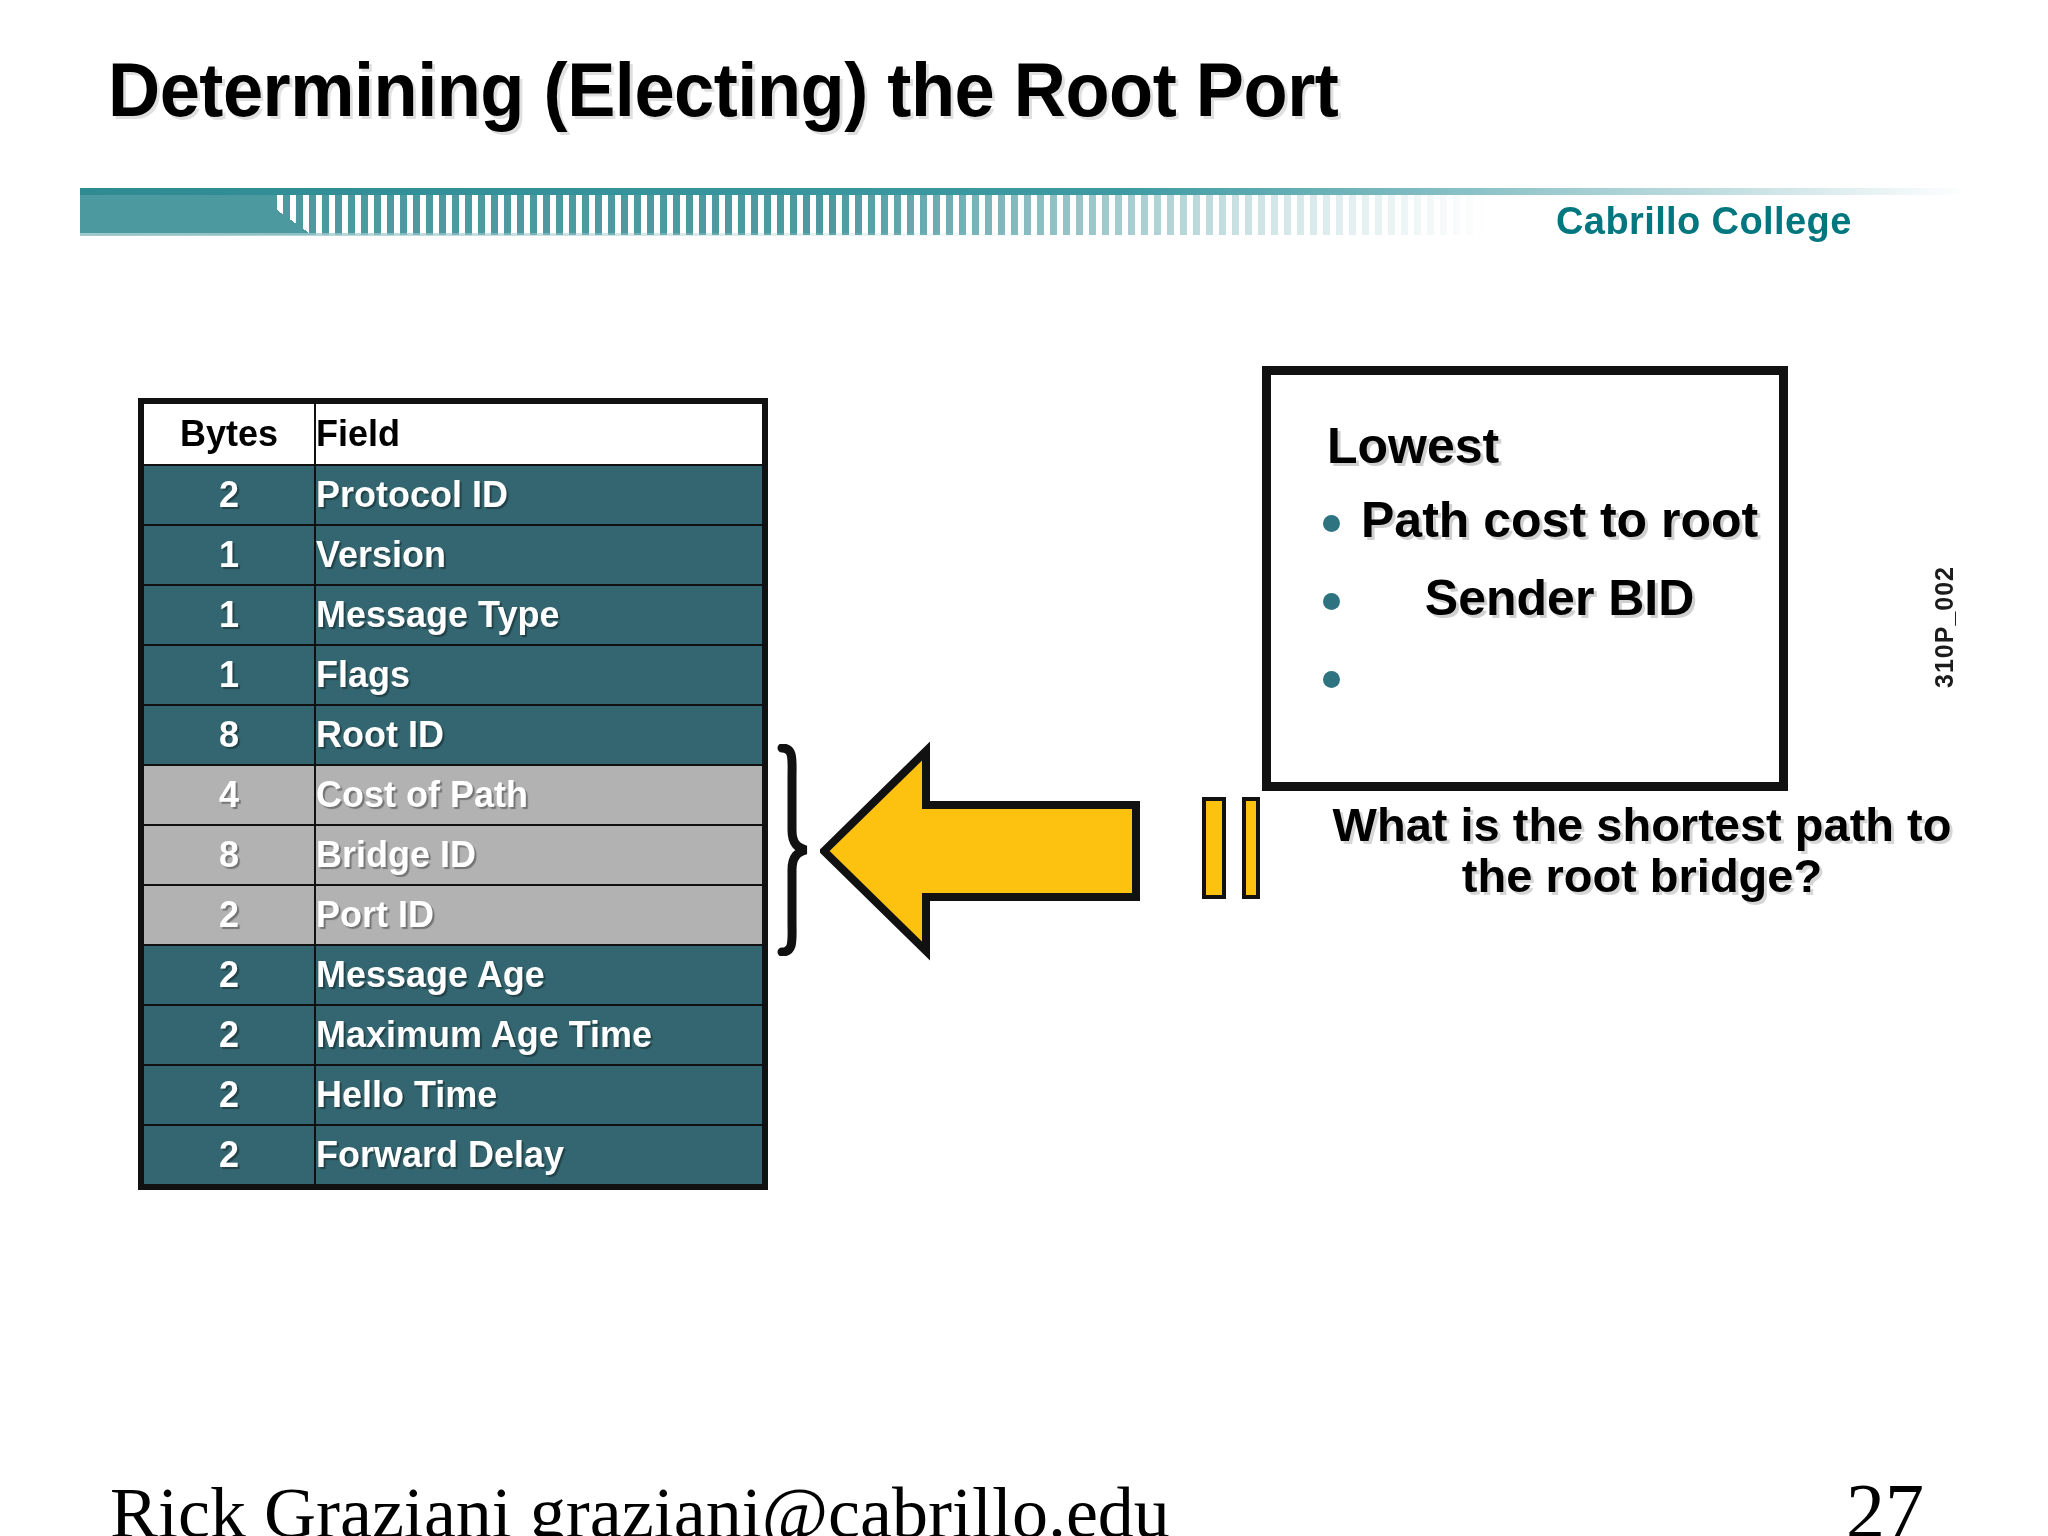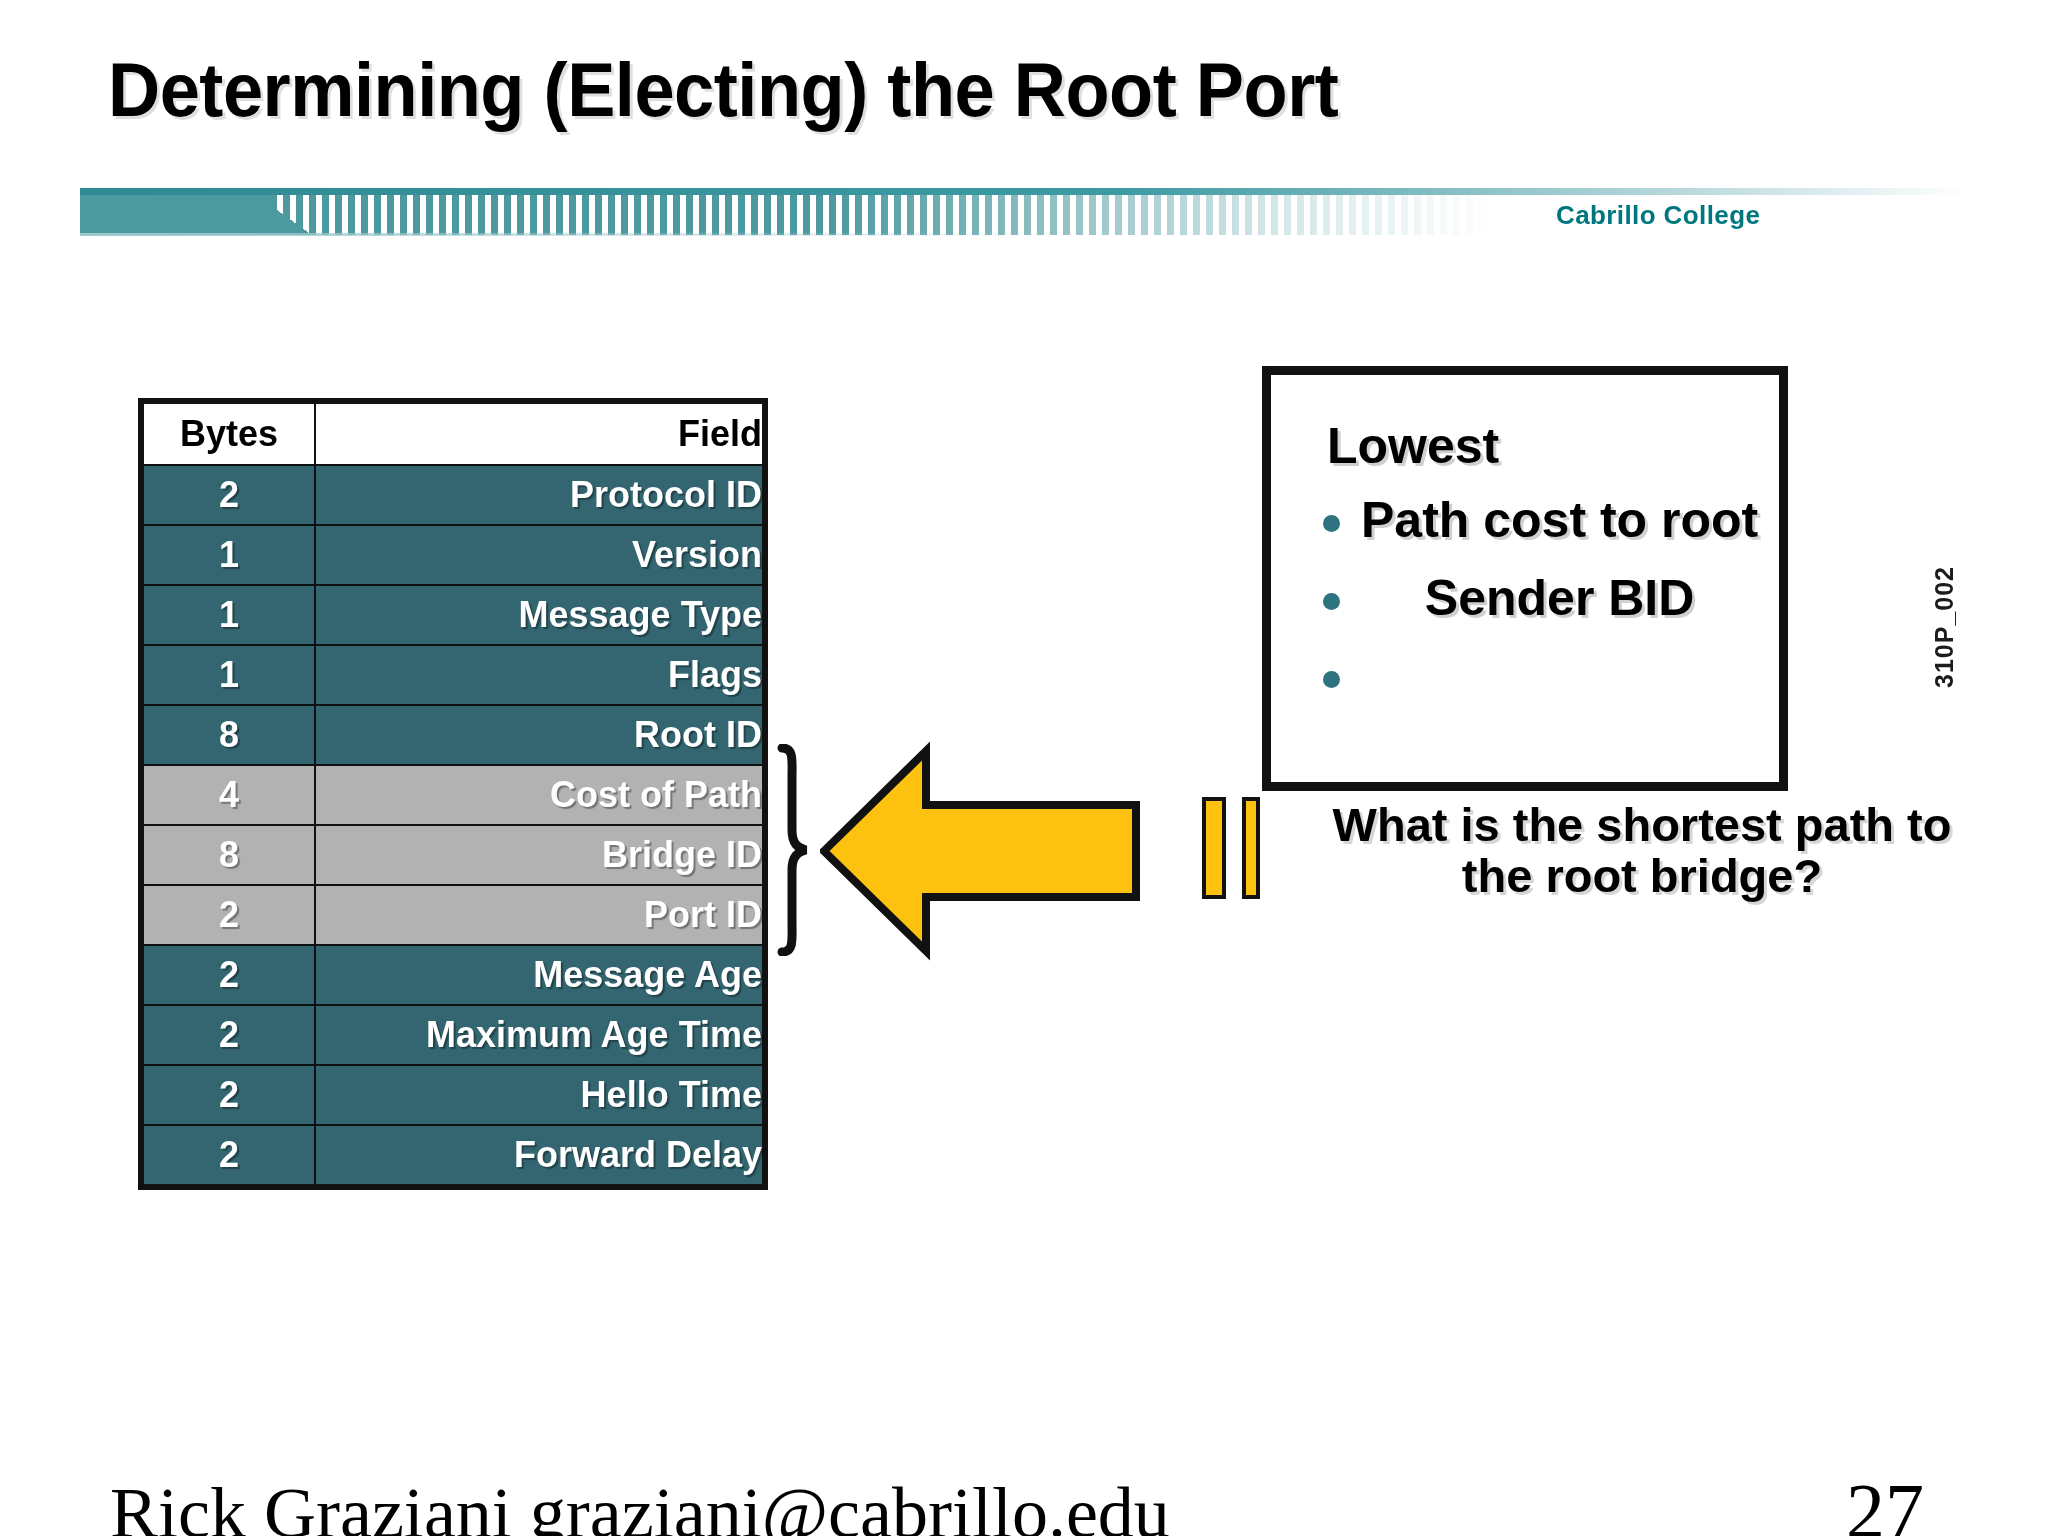--- a/index.html
+++ b/index.html
@@ -81,21 +81,21 @@
     top: 45px;
     width: 1000px;
     height: 3px;
     background: linear-gradient(to right, #9ec9cd, rgba(255,255,255,0));
   }
 
   #cabrillo-college {
     position: absolute;
     left: 1556px;
     top: 200px;
-    font-size: 26px;
+    font-size: 38px;
     font-weight: bold;
     color: #00777f;
     letter-spacing: 0.4px;
     white-space: nowrap;
   }
 
   
   #bpdu-table {
     position: absolute;
     left: 138px;
@@ -118,22 +118,21 @@
     height: 58px;
     padding: 0;
     line-height: 1;
   }
   #bpdu-table th.h-bytes,
   #bpdu-table td.v-bytes {
     text-align: center;
   }
   #bpdu-table th.h-field,
   #bpdu-table td.v-field {
-    text-align: right;
-    padding-left: 14px;
+    text-align: left;
   }
   #bpdu-table thead th {
     background: #ffffff;
     color: #000000;
     height: 60px;
   }
   #bpdu-table tr.row-teal td {
     background: #336670;
     color: #ffffff;
     text-shadow: 2px 2px 1px rgba(0,0,0,0.35);

